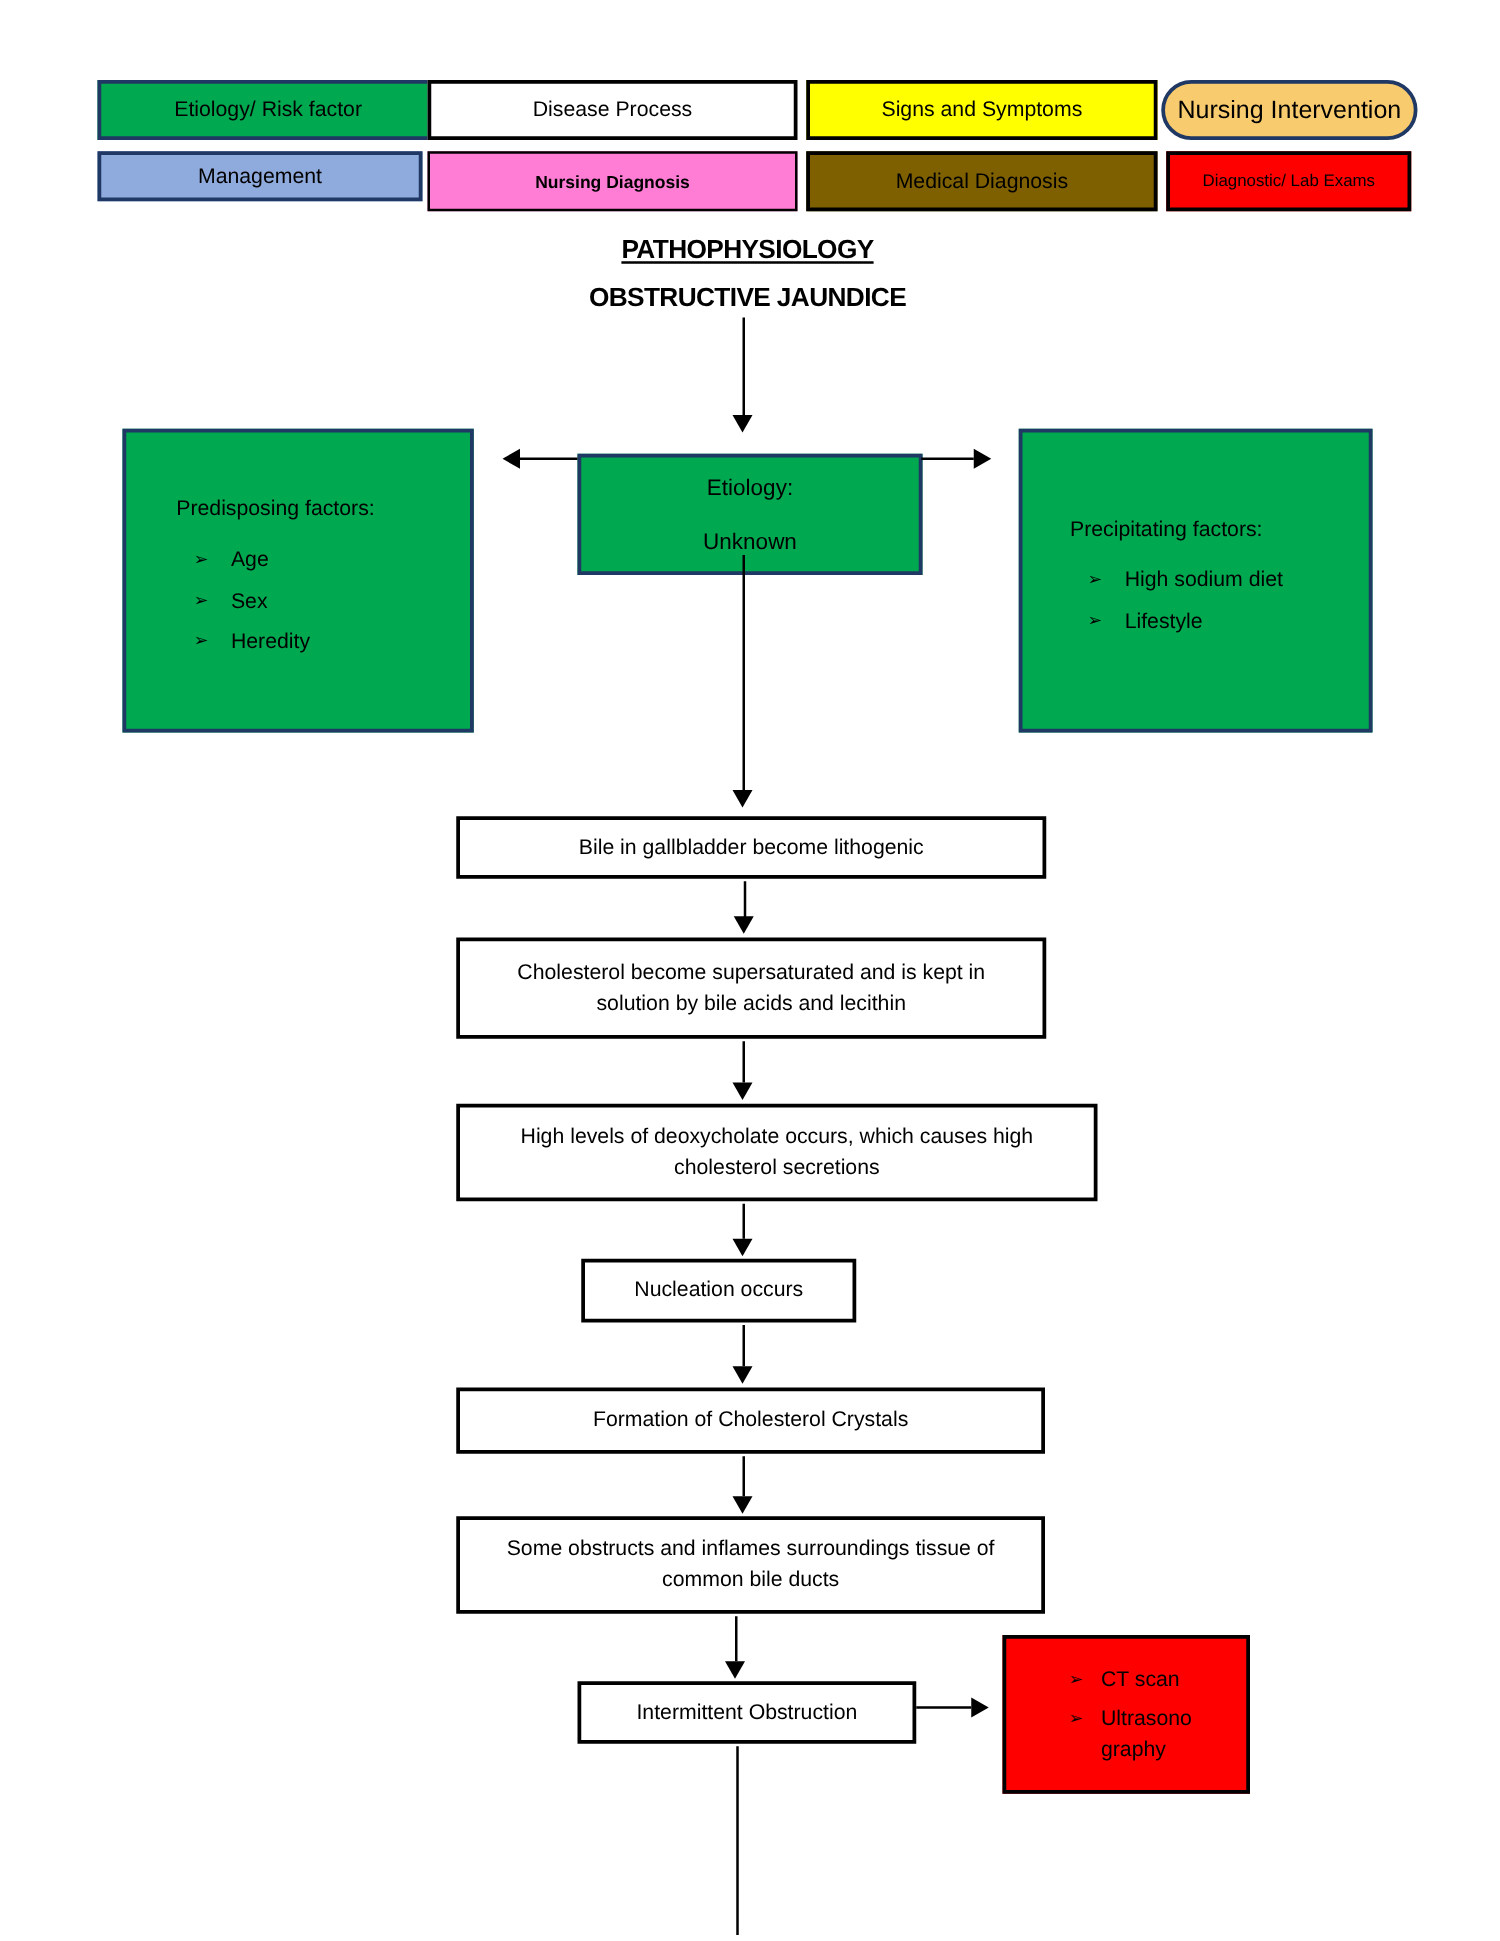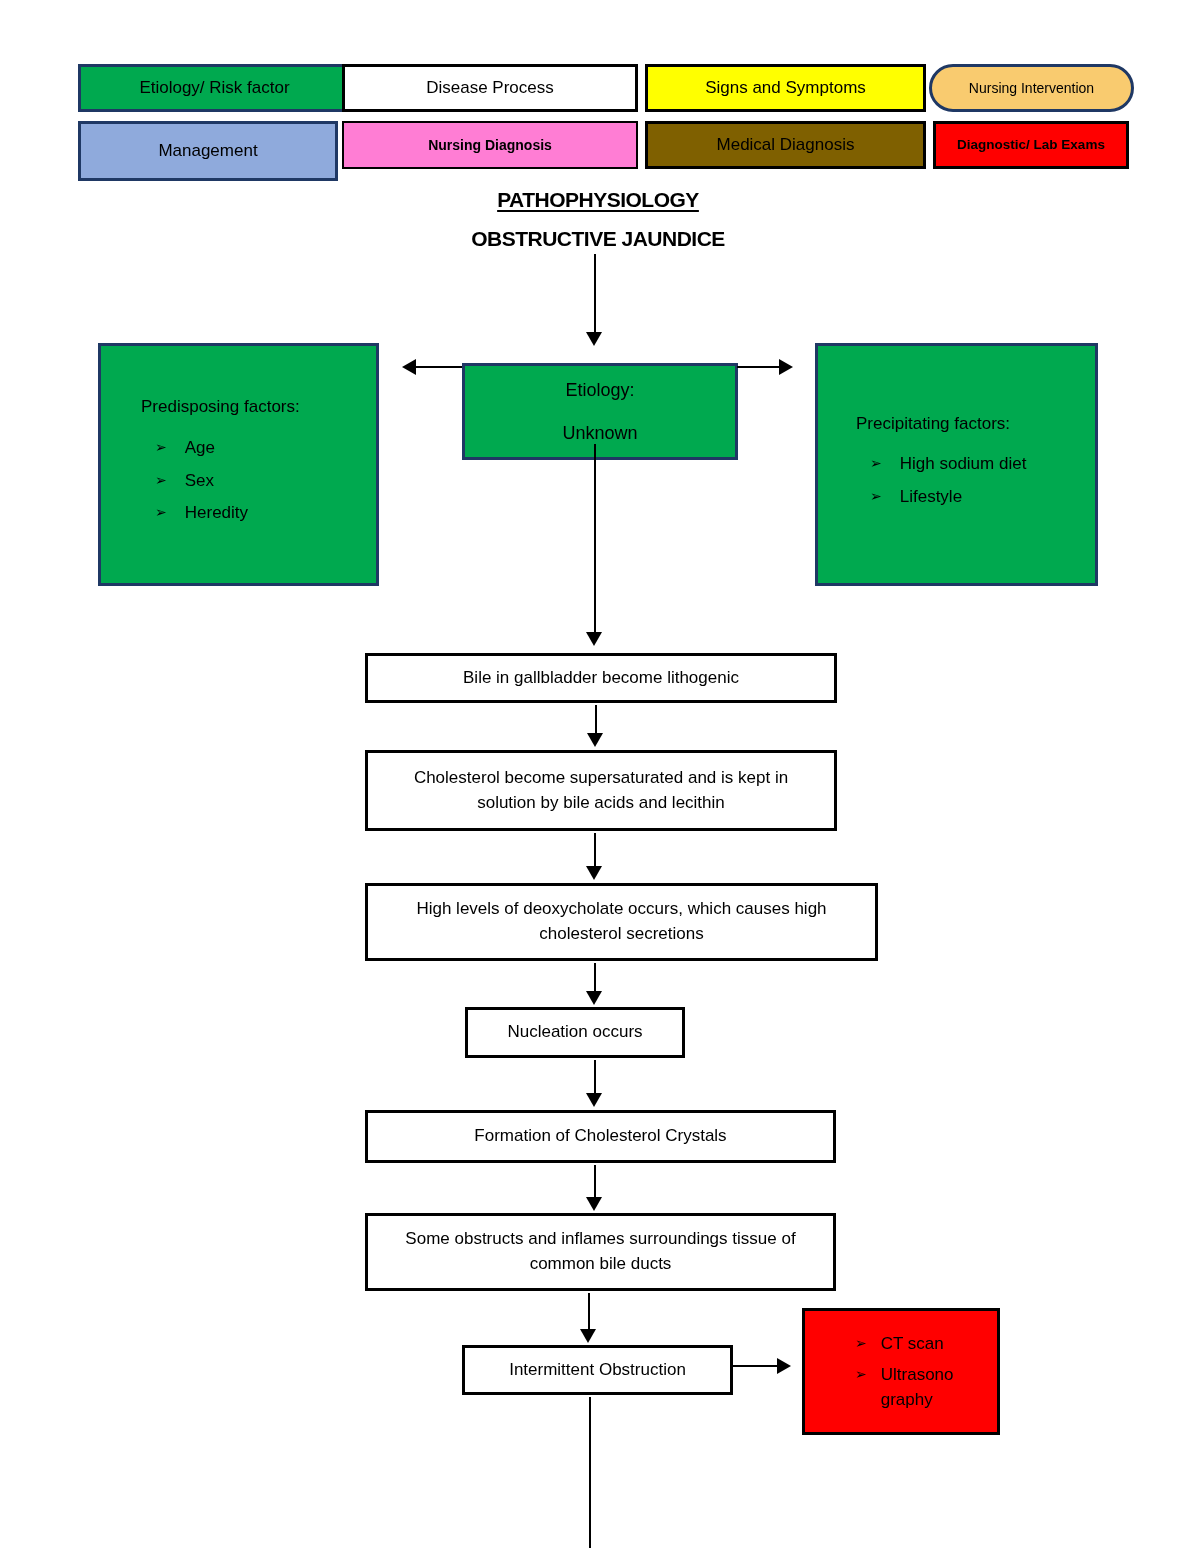--- a/index.html
+++ b/index.html
@@ -13,23 +13,23 @@
   }
   
   .fill-green{background:#00A94F;border:3px solid #1F3864;}
   .fill-white{background:#FFFFFF;border:3px solid #000;}
   .fill-yellow{background:#FFFF00;border:3px solid #000;}
   .fill-tan{background:#F9CB6F;border:3px solid #1F3864;}
   .fill-blue{background:#8FAADC;border:3px solid #1F3864;}
   .fill-pink{background:#FF7DD4;border:2px solid #000;}
   .fill-olive{background:#7F6000;border:3px solid #000;}
   .fill-red{background:#FF0000;border:3px solid #000;}
-  .fs15{font-size:14px;border-radius:24px;}
+  .fs15{font-size:20px;border-radius:24px;}
   .fs14b{font-size:14px;font-weight:bold;}
-  .fs13b{font-size:13.5px;font-weight:bold;}
+  .fs13b{font-size:13.5px;font-weight:normal;}
   
   .page-title{
     position:absolute;left:348px;top:188px;width:500px;text-align:center;
     font-size:21px;font-weight:bold;letter-spacing:-0.5px;
   }
   .page-title .u{text-decoration:underline;text-decoration-thickness:2px;text-underline-offset:3px;}
   .page-subtitle{
     position:absolute;left:348px;top:227px;width:500px;text-align:center;
     font-size:21px;font-weight:bold;letter-spacing:-0.5px;
   }
@@ -60,21 +60,21 @@
 </style>
 </head>
 <body>
 
 <div class="canvas">
 
   <div class="box fill-green" style="left:78px;top:64px;width:273px;height:48px;">Etiology/ Risk factor</div>
   <div class="box fill-white" style="left:342px;top:64px;width:296px;height:48px;">Disease Process</div>
   <div class="box fill-yellow" style="left:645px;top:64px;width:281px;height:48px;">Signs and Symptoms</div>
   <div class="box fill-tan fs15" style="left:929px;top:64px;width:205px;height:48px;">Nursing Intervention</div>
-  <div class="box fill-blue" style="left:78px;top:121px;width:260px;height:60px;">Management</div>
+  <div class="box fill-blue" style="left:78px;top:121px;width:260px;height:40px;">Management</div>
   <div class="box fill-pink fs14b" style="left:342px;top:121px;width:296px;height:48px;">Nursing Diagnosis</div>
   <div class="box fill-olive" style="left:645px;top:121px;width:281px;height:48px;">Medical Diagnosis</div>
   <div class="box fill-red fs13b" style="left:933px;top:121px;width:196px;height:48px;">Diagnostic/ Lab Exams</div>
 
   <div class="page-title">
     <span class="u">PATHOPHYSIOLOGY</span>
   </div>
   <div class="page-subtitle">OBSTRUCTIVE JAUNDICE</div>
 
   <div class="vline" style="left:594px;top:254px;height:80px;"></div>

